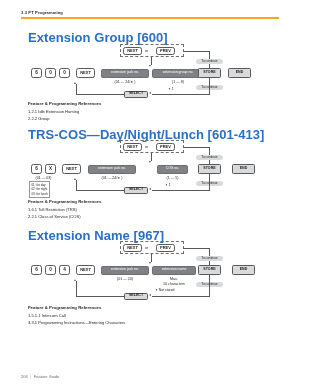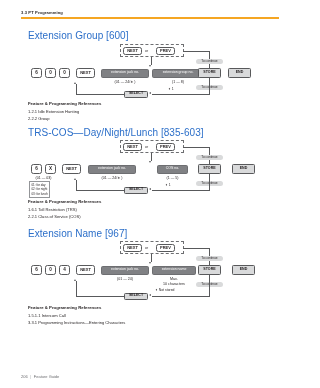--- a/index.html
+++ b/index.html
@@ -20,21 +20,21 @@
     color:#231f20;
   }
   .headrule{
     position:absolute; left:21px; top:17px;
     width:258px; height:1.6px; background:#f5a623;
   }
 
   
   .sect-title{
     position:absolute;
-    font-size:10px; font-weight:normal;
+    font-size:13px; font-weight:bold;
     color:#2c6fc9; letter-spacing:.05px;
     white-space:nowrap;
   }
 
   
   .refs{ position:absolute; }
   .refs .rtitle{ font-size:4.3px; font-weight:bold; margin-bottom:2.6px; color:#231f20;}
   .refs .ritem{ font-size:4.1px; margin-bottom:2.4px; color:#231f20; white-space:nowrap;}
 
   
@@ -182,21 +182,21 @@
   <div class="ln lnh" style="left:152px; top:93.8px; width:58px;"></div>
   <div class="arw lf" style="left:149px; top:92px;"></div>
 </div>
 
 <div class="refs" style="left:28px; top:101px;">
   <div class="rtitle">Feature &amp; Programming References</div>
   <div class="ritem">1.2.1 Idle Extension Hunting</div>
   <div class="ritem">2.2.2 Group</div>
 </div>
 
-<div class="sect-title" style="left:28px; top:127px;">TRS-COS—Day/Night/Lunch [835-603]</div>
+<div class="sect-title" style="left:28px; top:127px;">TRS-COS—Day/Night/Lunch [601-413]</div>
 
 <div class="diagram" style="left:0; top:0;">
 
   <div class="dashbox" style="left:119.5px; top:140px; width:64px; height:13px;"></div>
   <div class="key sm" style="left:123px; top:142.5px; width:19px; height:8px;">NEXT</div>
   <div class="orlab" style="left:145px; top:144.5px;">or</div>
   <div class="key sm" style="left:156px; top:142.5px; width:19px; height:8px;">PREV</div>
 
   <div class="ln lnv" style="left:151px; top:153px; height:8px;"></div>
   <div class="arw dn" style="left:149.1px; top:160.5px;"></div>

